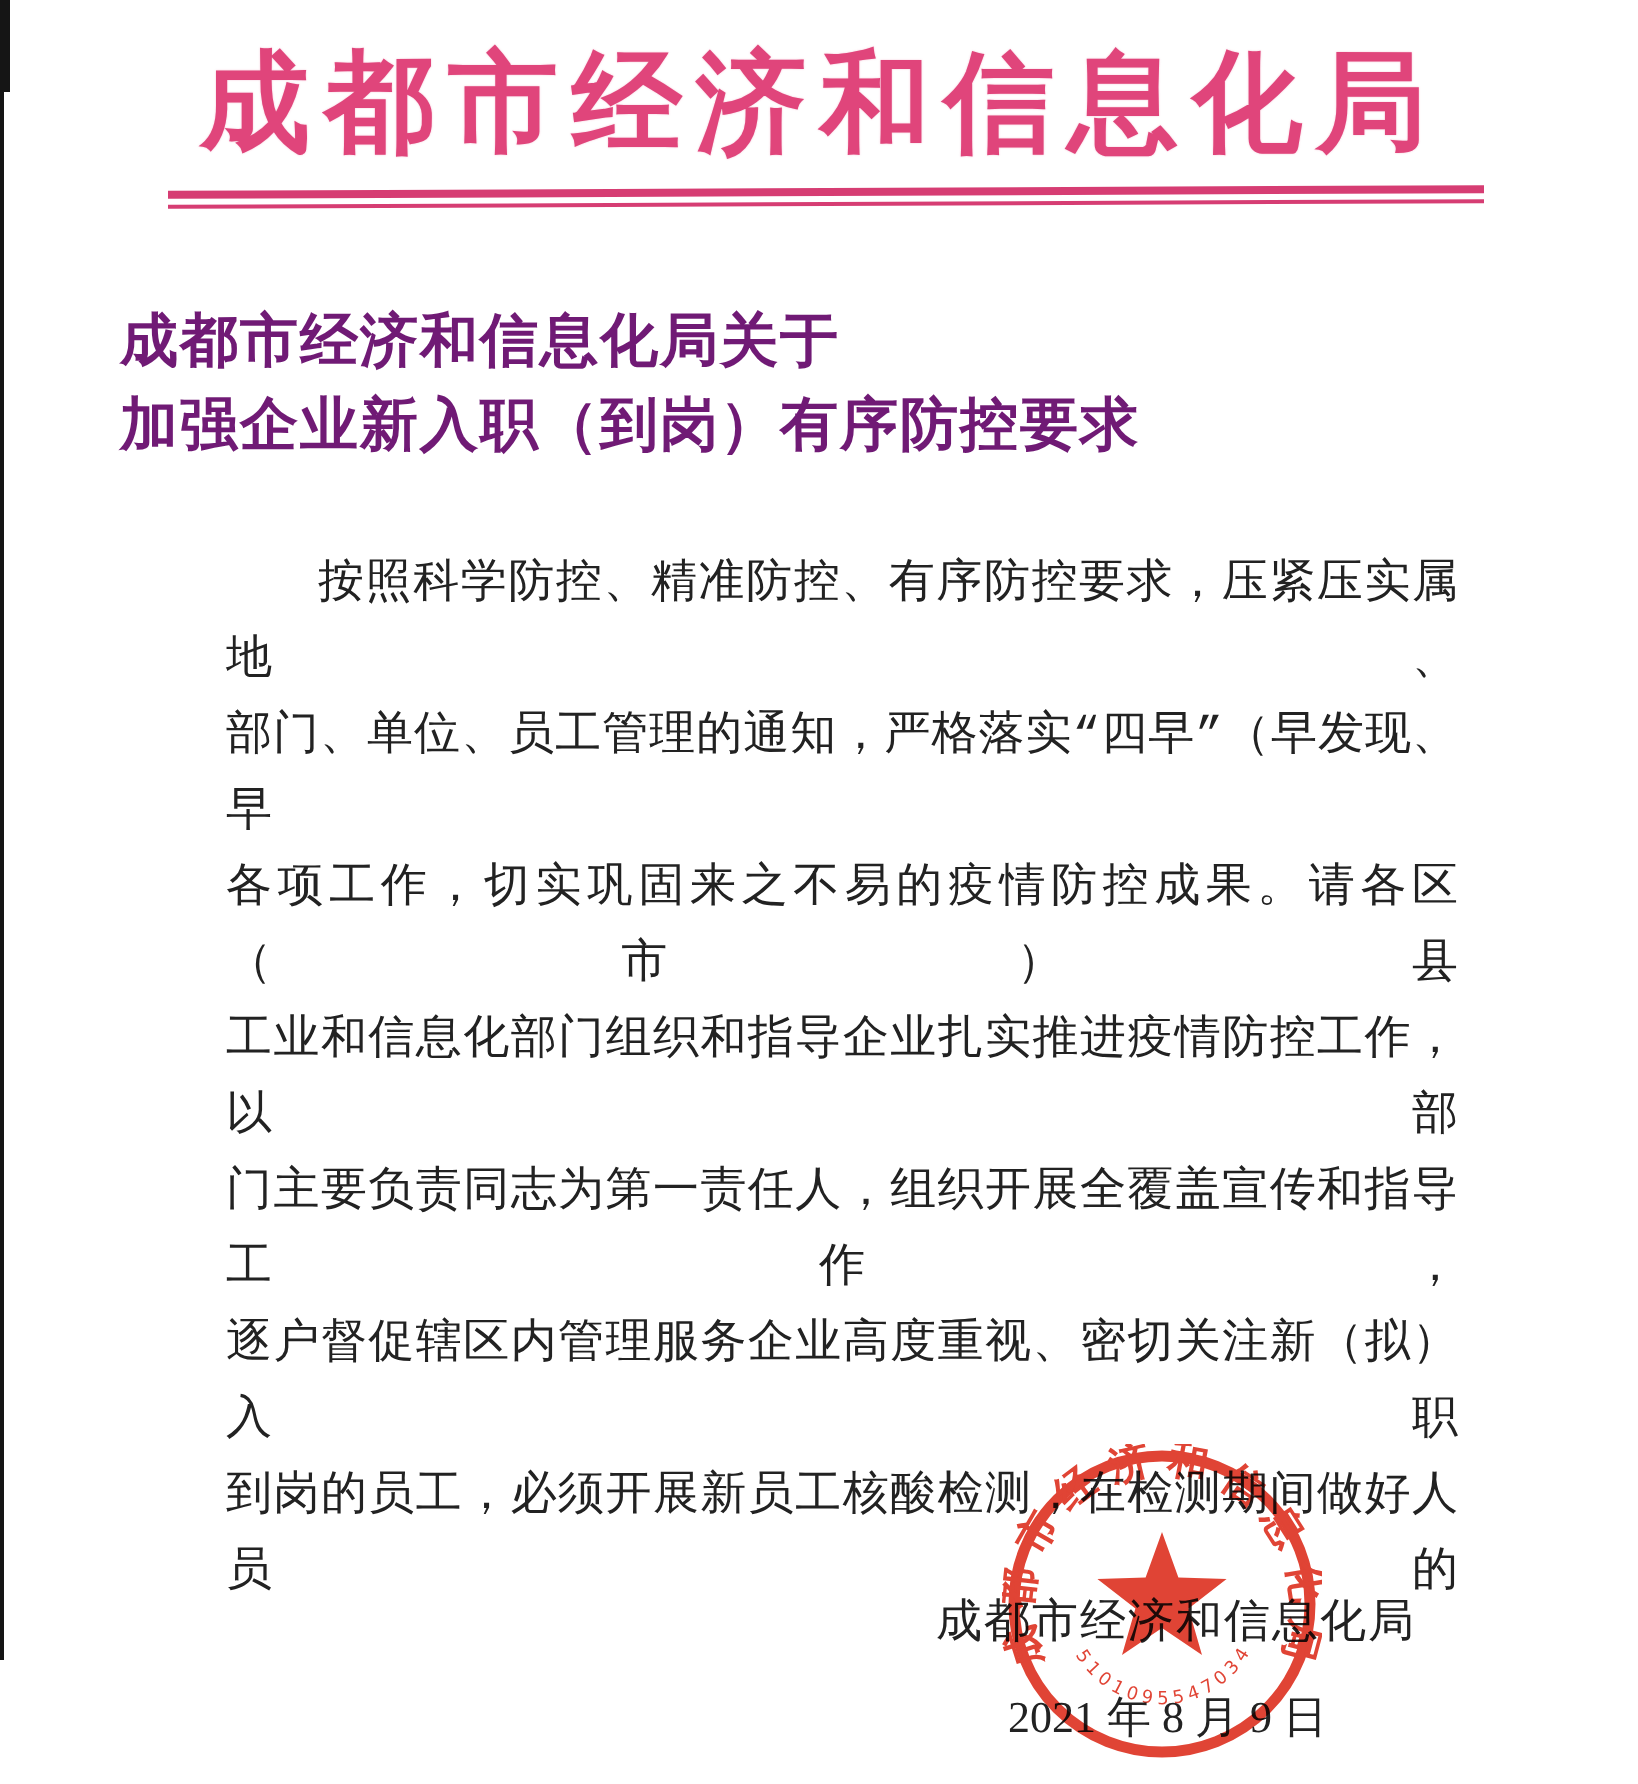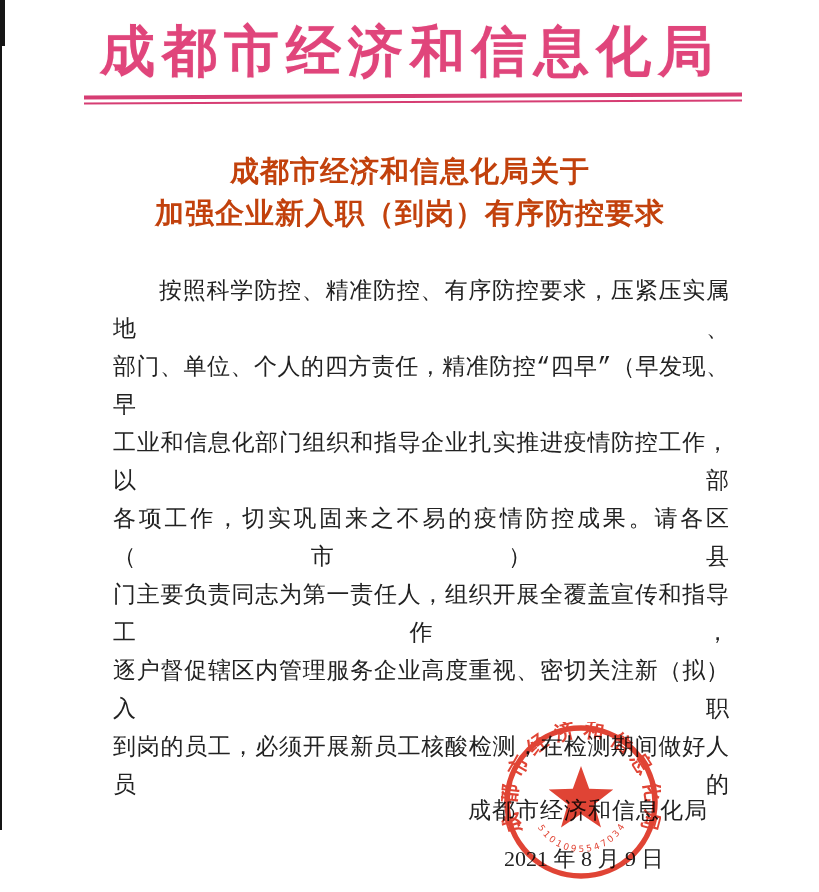--- a/index.html
+++ b/index.html
@@ -20,22 +20,22 @@
     color:#e0457b;white-space:nowrap;
     text-shadow:0 0 1px rgba(224,69,123,.35);
   }
   .masthead-rule{position:absolute;left:84px;top:94px;width:658px;}
   .masthead-rule .thick{height:4px;background:#d63d73;transform:rotate(-0.25deg);}
   .masthead-rule .gap{height:3px;}
   .masthead-rule .thin{height:2px;background:#d63d73;transform:rotate(-0.25deg);}
 
   
   .notice-title{
-    position:absolute;left:60px;top:150px;width:700px;text-align:center;
-    font-size:29px;font-weight:bold;line-height:42px;color:#c2410c;letter-spacing:1px;
+    position:absolute;left:60px;top:150px;width:700px;text-align:left;
+    font-size:29px;font-weight:bold;line-height:42px;color:#701a75;letter-spacing:1px;
   }
 
   
   .body-block{
     position:absolute;left:113px;top:273px;width:616px;
     font-size:23px;line-height:38px;color:#222;
   }
   .body-line{white-space:nowrap;}
   .body-line.fill{white-space:normal;text-align:justify;text-align-last:justify;font-family:Liberation Mono, monospace;}
   .body-line.indent{text-indent:2em;}
@@ -71,23 +71,23 @@
   <div class="thin"></div>
 </div>
 
 <div class="notice-title">
   <div>成都市经济和信息化局关于</div>
   <div>加强企业新入职（到岗）有序防控要求</div>
 </div>
 
 <div class="body-block">
   <div class="body-line fill indent">按照科学防控、精准防控、有序防控要求，压紧压实属地、</div>
-  <div class="body-line fill">部门、单位、个人的四方责任，精准防控“四早”（早发现、早</div>
+  <div class="body-line fill">部门、单位、员工管理的通知，严格落实“四早”（早发现、早</div>
+  <div class="body-line fill">各项工作，切实巩固来之不易的疫情防控成果。请各区（市）县</div>
   <div class="body-line fill">工业和信息化部门组织和指导企业扎实推进疫情防控工作，以部</div>
-  <div class="body-line fill">各项工作，切实巩固来之不易的疫情防控成果。请各区（市）县</div>
   <div class="body-line fill">门主要负责同志为第一责任人，组织开展全覆盖宣传和指导工作，</div>
   <div class="body-line fill">逐户督促辖区内管理服务企业高度重视、密切关注新（拟）入职</div>
   <div class="body-line fill">到岗的员工，必须开展新员工核酸检测，在检测期间做好人员的</div>
 
 </div>
 
 <div class="signature-name">成都市经济和信息化局</div>
 <div class="signature-date">2021 年 8 月 9 日</div>
 
 <svg class="seal" viewBox="0 0 160 160" xmlns="http://www.w3.org/2000/svg">

